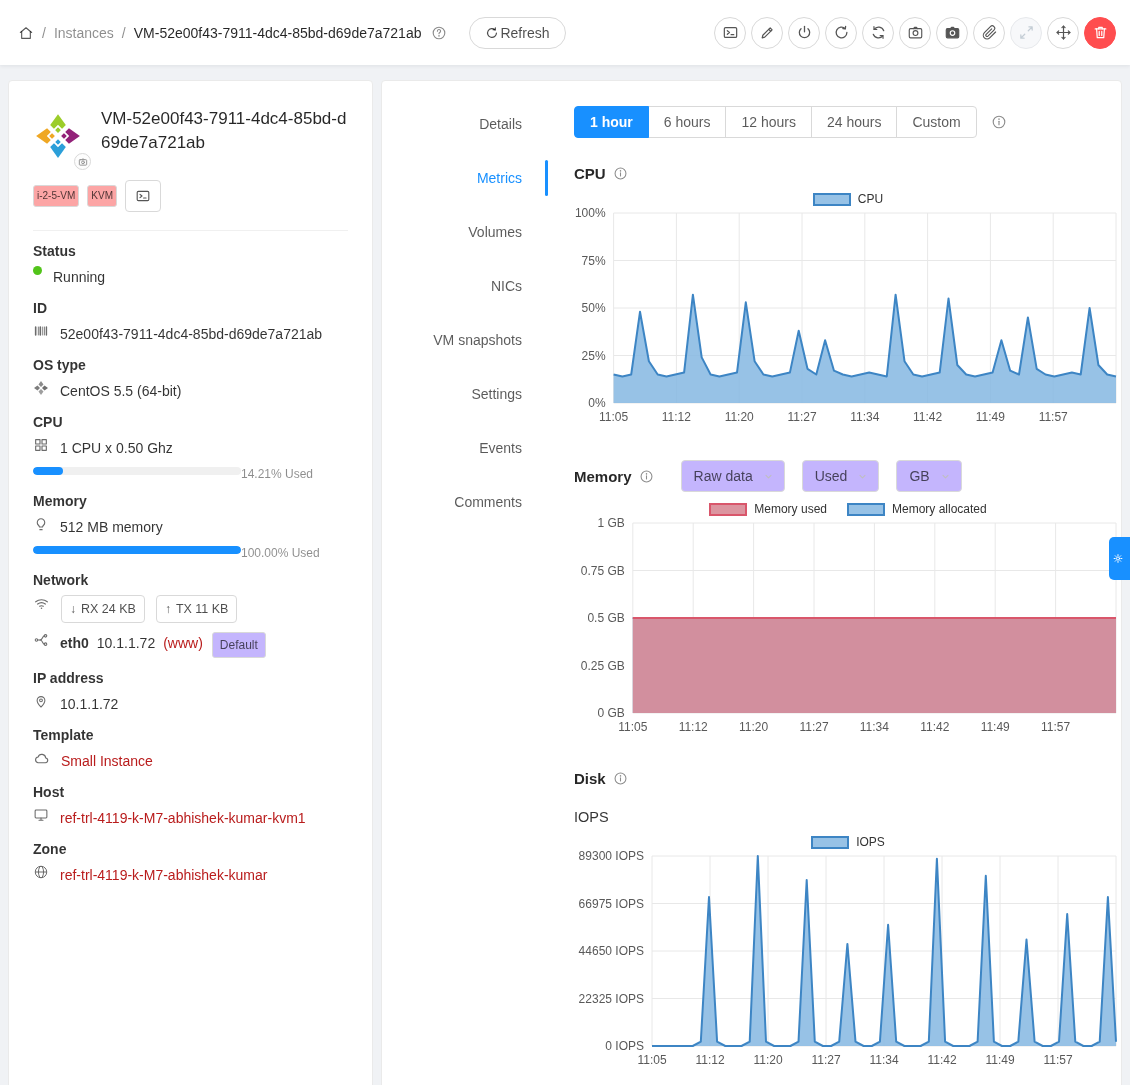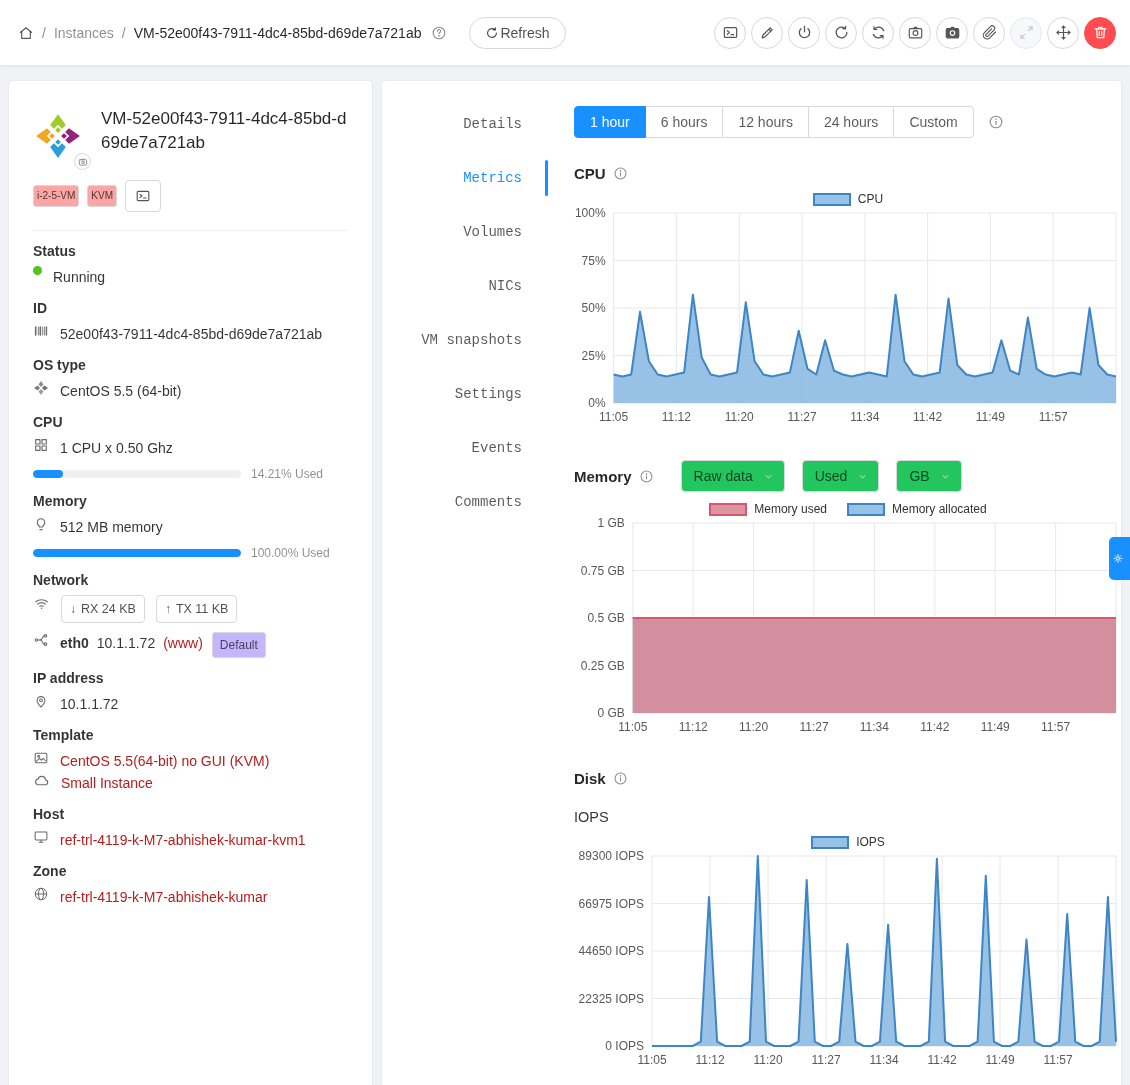--- a/index.html
+++ b/index.html
@@ -59,63 +59,63 @@
   .sq-btn {
     width:36px; height:32px; border:1px solid #d9d9d9; border-radius:4px; background:#fff;
     color:#555; display:flex; align-items:center; justify-content:center; cursor:pointer;
   }
   .divider { border-top:1px solid #f0f0f0; margin:18px 0 2px 0; }
   .sec-label { font-weight:700; color:rgba(0,0,0,.8); margin-top:12px; margin-bottom:7px; }
   .val-row { display:flex; align-items:flex-start; gap:11px; color:rgba(0,0,0,.8); line-height:22px; }
   .val-row .ric { color:#6b6b6b; flex:0 0 auto; display:flex; }
   .dot { width:9px; height:9px; border-radius:50%; background:#52c41a; flex:0 0 auto; }
   .link { color:#b91c1c; cursor:pointer; text-decoration:none; }
-  .progress-row { display:flex; align-items:center; gap:10px; margin-top:8px; }
+  .progress-row { display:flex; align-items:flex-start; margin-top:8px; }
   .ptrack { width:208px; height:8px; border-radius:4px; background:#f0f0f0; overflow:hidden; }
   .pfill { height:100%; background:#1890ff; border-radius:4px; }
   .pct { font-size:12px; color:rgba(0,0,0,.45); }
   .net-tag {
     display:inline-flex; align-items:center; gap:5px; border:1px solid #d9d9d9;
     border-radius:4px; background:#fff; padding:2px 8px; font-size:12.5px; color:rgba(0,0,0,.7);
   }
   .net-arrow { color:#595959; font-size:12px; }
   .bold { font-weight:700; }
   .default-tag { border:1px solid #d9d9d9; background:#c4b5fd; border-radius:3px; font-size:12px; padding:1px 7px; color:rgba(0,0,0,.65); }
   
   .main-card {
     position:absolute; left:381px; top:80px; right:8px; height:1012px;
     background:#fff; border:1px solid #eaeaea; border-radius:4px;
     display:flex; overflow:hidden;
   }
   .tabs { position:relative; width:166px; flex:0 0 166px; padding-top:16px; }
   .tab {
     height:54px; display:flex; align-items:center; justify-content:flex-end;
-    padding-right:26px; color:rgba(0,0,0,.65); cursor:pointer; font-size:14px;font-family:Liberation Mono, monospace;
+    padding-right:26px; color:rgba(0,0,0,.65); cursor:pointer; font-size:14px;
   }
   .tab.active { color:#1890ff; }
   .inkbar { position:absolute; right:0; top:79px; width:3px; height:36px; background:#1890ff; border-radius:2px; }
   .content { flex:1; padding:25px 10px 0 26px; }
   
   .range-row { display:flex; align-items:center; }
   .range-group { display:flex; }
   .range-btn {
     height:32px; padding:0 15px; background:#fff; border:1px solid #d9d9d9;
     margin-left:-1px; color:rgba(0,0,0,.65); font-size:14px; cursor:pointer;
     display:flex; align-items:center; font-family:inherit; position:relative;
   }
-  .range-btn:first-child { border-radius:4px 0 0 4px; margin-left:0; }
+  .range-btn:first-child { border-radius:4px 0 0 4px; margin-left:0;font-weight:bold; }
   .range-btn:last-child { border-radius:0 4px 4px 0; }
   .range-btn.active { background:#1890ff; border-color:#1890ff; color:#fff; z-index:1; }
   .info-ic { color:#8c8c8c; display:flex; margin-left:14px; cursor:pointer; }
   
   .chart-title-row { display:flex; align-items:center; gap:7px; margin-top:27px; }
   .chart-title { font-size:15px; font-weight:700; color:rgba(0,0,0,.85); }
   .plain-label { margin-top:22px; color:rgba(0,0,0,.8); font-size:14.5px; }
   .sel {
-    height:32px; border:1px solid #d9d9d9; border-radius:4px; background:#22c55e;
+    height:32px; border:1px solid #d9d9d9; border-radius:4px; background:#c4b5fd;
     display:flex; align-items:center; gap:10px; padding:0 10px 0 12px;
     color:rgba(0,0,0,.65); cursor:pointer; margin-left:10px;
   }
   .sel:first-of-type { margin-left:20px; }
   .sel .chev { color:#bfbfbf; display:flex; }
   
   .chart-block { margin-top:2px; }
   .chart-legend { display:flex; justify-content:center; align-items:center; gap:20px; margin-top:10px; font-size:12px; color:#333; }
   .legend-item { display:flex; align-items:center; gap:7px; }
   .legend-box { width:38px; height:13px; border:2px solid; display:inline-block; }
@@ -382,30 +382,20 @@
       <span class="ric">
         <svg class="i" width="16" height="16" viewBox="0 0 24 24" fill="none" stroke="currentColor" stroke-width="1.6" stroke-linecap="round" stroke-linejoin="round">
             <path d="M12 21c-3.8-3.7-5.8-6.9-5.8-9.8a5.8 5.8 0 1 1 11.6 0c0 2.9-2 6.1-5.8 9.8z"></path>
             <circle cx="12" cy="11" r="2.1"></circle>
           </svg>
       </span>
       <span>10.1.1.72</span>
     </div>
 
     <div class="sec-label">Template</div>
-    <div class="val-row">
-      <span class="ric">
-        <svg class="i" width="16" height="16" viewBox="0 0 24 24" fill="none" stroke="currentColor" stroke-width="1.6" stroke-linecap="round" stroke-linejoin="round">
-            <rect x="3.3" y="4.8" width="17.4" height="14.4" rx="1.6"></rect>
-            <circle cx="8.6" cy="9.4" r="1.5"></circle>
-            <path d="M5.4 16.6l4.2-4.2 2.9 2.9 2.8-2.8 3.3 3.3"></path>
-          </svg>
-      </span>
-      <a class="link">CentOS 5.5(64-bit) no GUI (KVM)</a>
-    </div>
 
     <div class="val-row">
       <span class="ric">
         <svg class="i" width="17" height="17" viewBox="0 0 24 24" fill="none" stroke="currentColor" stroke-width="1.6" stroke-linecap="round" stroke-linejoin="round">
             <path d="M7 18h10.3a3.4 3.4 0 0 0 .6-6.76A5.5 5.5 0 0 0 7.2 9.9 4.1 4.1 0 0 0 7 18z"></path>
           </svg>
       </span>
       <a class="link">Small Instance</a>
     </div>
 

